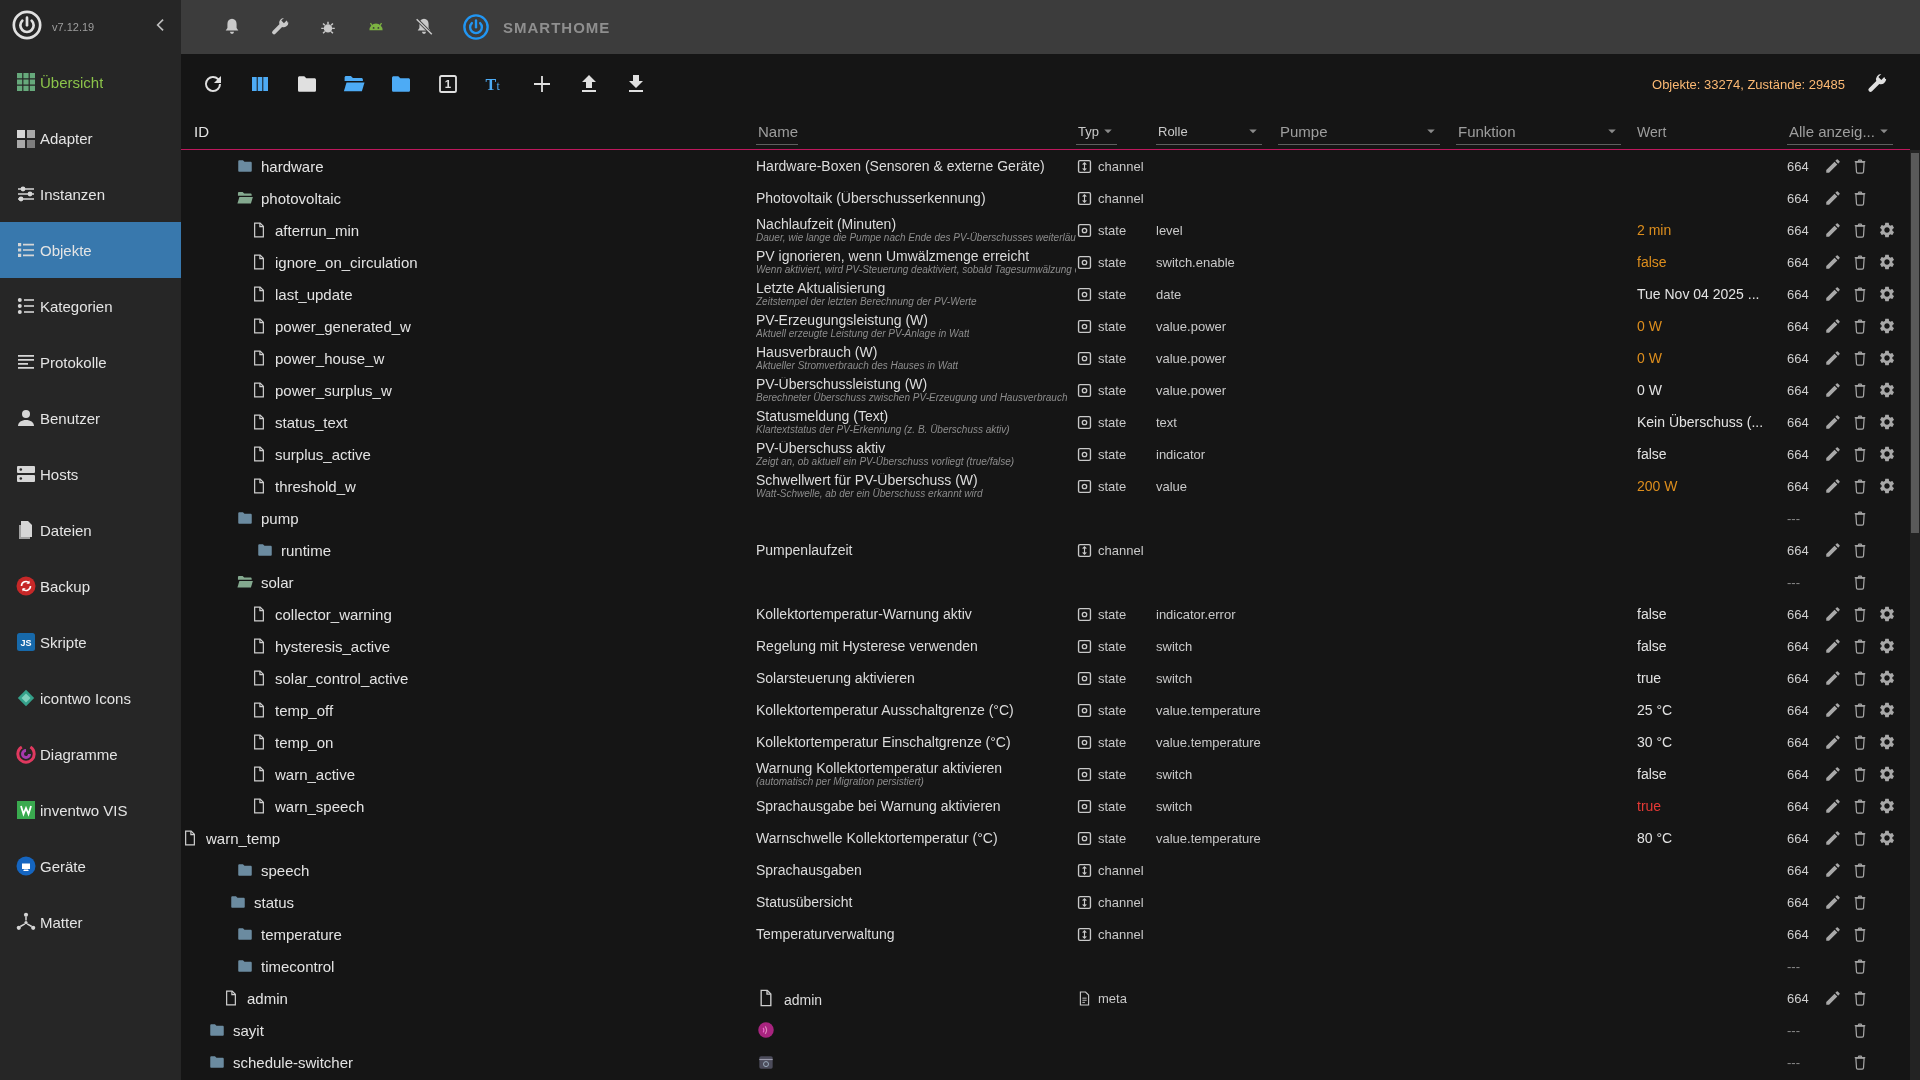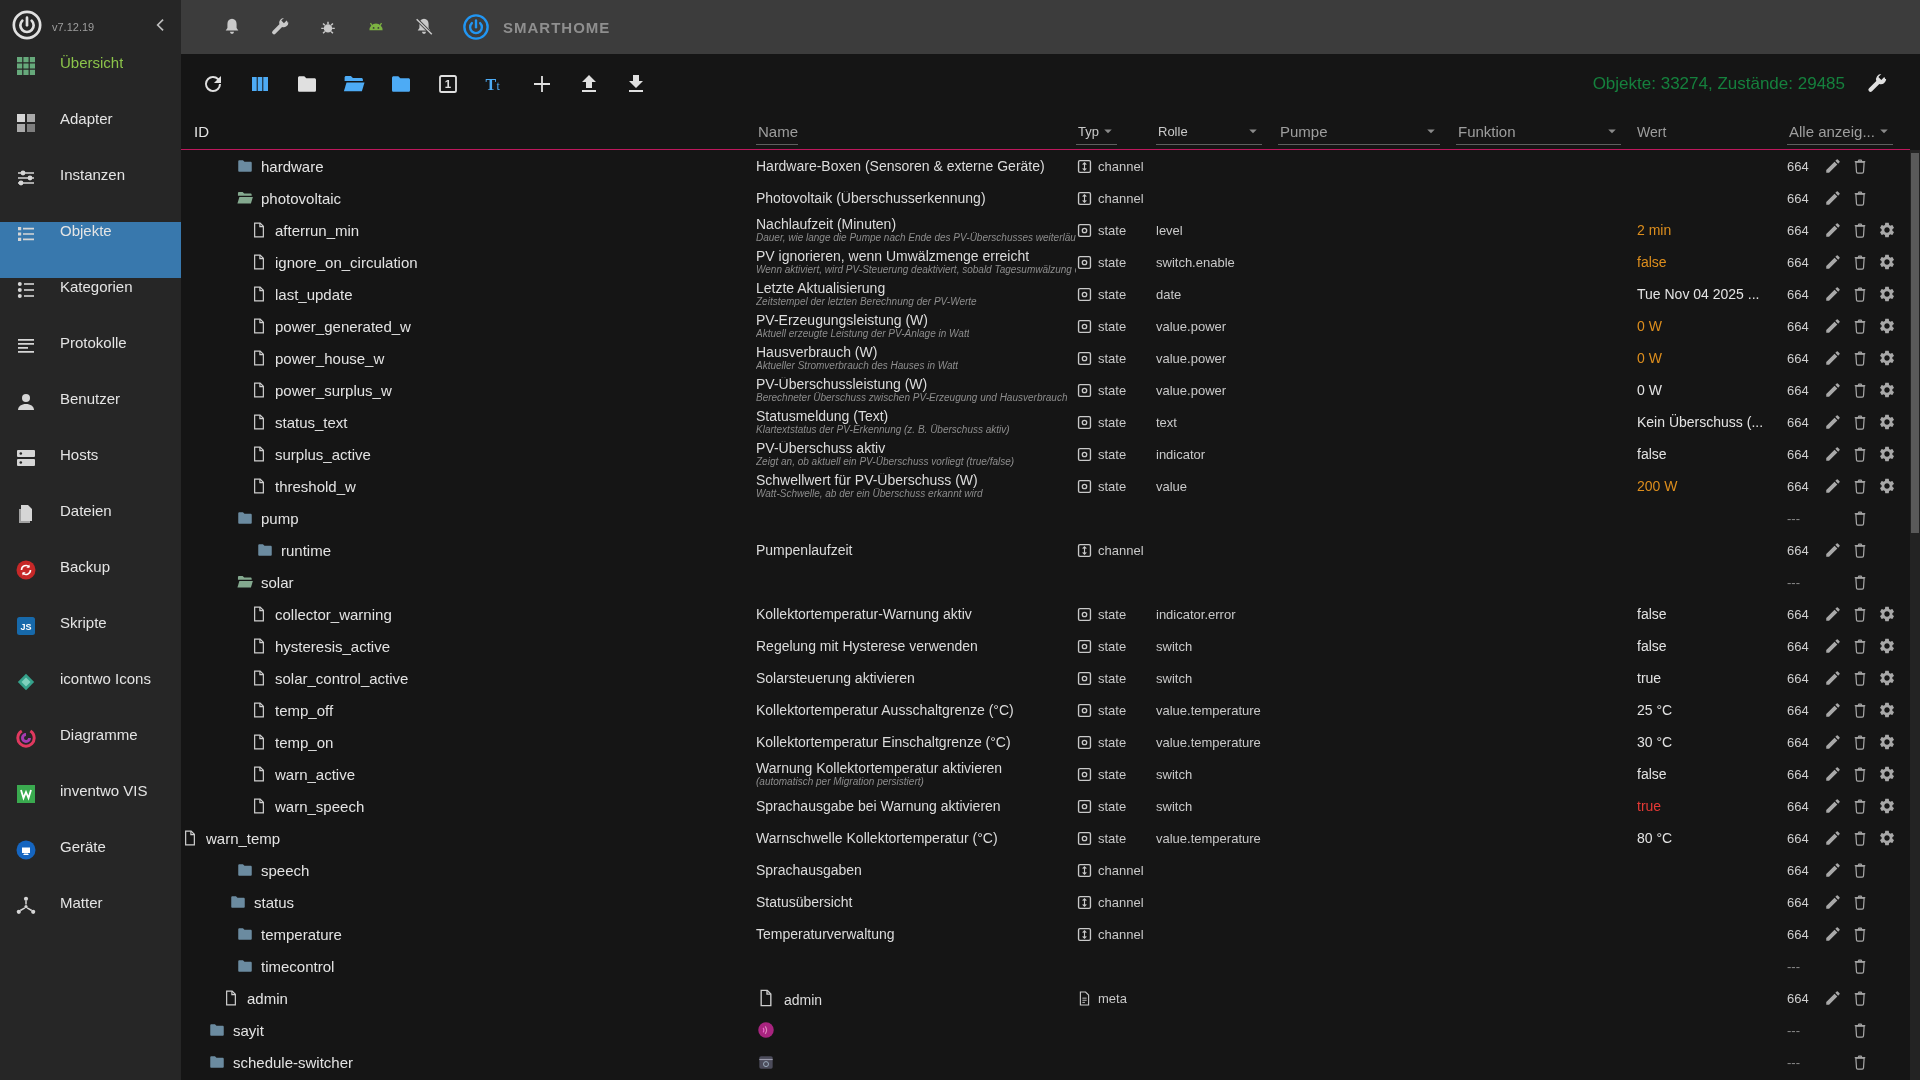--- a/index.html
+++ b/index.html
@@ -7,40 +7,40 @@
   body { font-family:"Liberation Sans", sans-serif; background:#151515; color:#e0e0e0; }
   .app { display:flex; width:100%; height:100%; }
 
   
   .sidebar { width:181px; background:#262626; flex:0 0 181px; display:flex; flex-direction:column; }
   .sb-header { height:54px; display:flex; align-items:center; padding:0 10px; gap:8px; }
   .sb-logo svg { width:34px; height:34px; }
   .sb-version { font-size:11px; color:#9e9e9e; }
   .sb-collapse { margin-left:auto; color:#bdbdbd; cursor:pointer; }
   .sb-collapse svg { width:20px; height:20px; }
-  .menu-item { height:56px; display:flex; padding:0 14px; gap:22px; font-size:15px; color:#e4e4e4; cursor:pointer; }
+  .menu-item { height:56px; display:flex; align-items:center; padding:0 14px; gap:2px; font-size:15px; color:#e4e4e4; cursor:pointer; }
   .menu-item.selected { background:#3878ad; }
   .mi-icon { width:24px; height:24px; flex:0 0 24px; }
   .mi-icon svg { width:24px; height:24px; display:block; }
   .mi-label { white-space:nowrap; overflow:hidden; }
 
   
   .main { flex:1; display:flex; flex-direction:column; position:relative; min-width:0; }
 
   .appbar { height:54px; background:#3c3c3c; display:flex; align-items:center; padding-left:40px; flex:0 0 54px; }
   .ab-icon { width:22px; height:22px; margin-right:26px; cursor:pointer; }
   .ab-icon svg { width:22px; height:22px; display:block; }
   .ab-logo { width:30px; height:30px; color:#2196f3; margin-right:12px; }
   .ab-logo svg { width:30px; height:30px; display:block; }
   .ab-title { font-size:15px; font-weight:bold; letter-spacing:1px; color:#8f8f8f; }
 
   .toolbar { height:60px; display:flex; align-items:center; padding:0 16px 0 12px; flex:0 0 60px; }
   .tb-btn { width:40px; height:40px; display:flex; align-items:center; justify-content:center; margin-right:7px; cursor:pointer; border-radius:50%; }
   .tb-btn svg { width:24px; height:24px; display:block; }
-  .tb-stats { margin-left:auto; font-size:17px; color:#15803d; margin-right:12px; white-space:nowrap; }
+  .tb-stats { margin-left:auto; font-size:13px; color:#fdba74; margin-right:12px; white-space:nowrap; }
 
   
   .table { flex:1; display:flex; flex-direction:column; padding-right:10px; min-height:0; }
   .thead { height:36px; display:flex; align-items:center; border-bottom:1px solid #be185d; color:#9e9e9e; font-size:15px; flex:0 0 36px; }
   .hcell { overflow:hidden; }
   .hcell.c-id { padding-left:13px; }
   .hinner { display:flex; align-items:center; justify-content:space-between; border-bottom:1px solid #5f5f5f; height:26px; margin-right:16px; padding-left:2px; cursor:pointer; }
   .caret svg { width:18px; height:18px; display:block; color:#8a8a8a; }
 
   .tbody { flex:1; overflow:hidden; }

